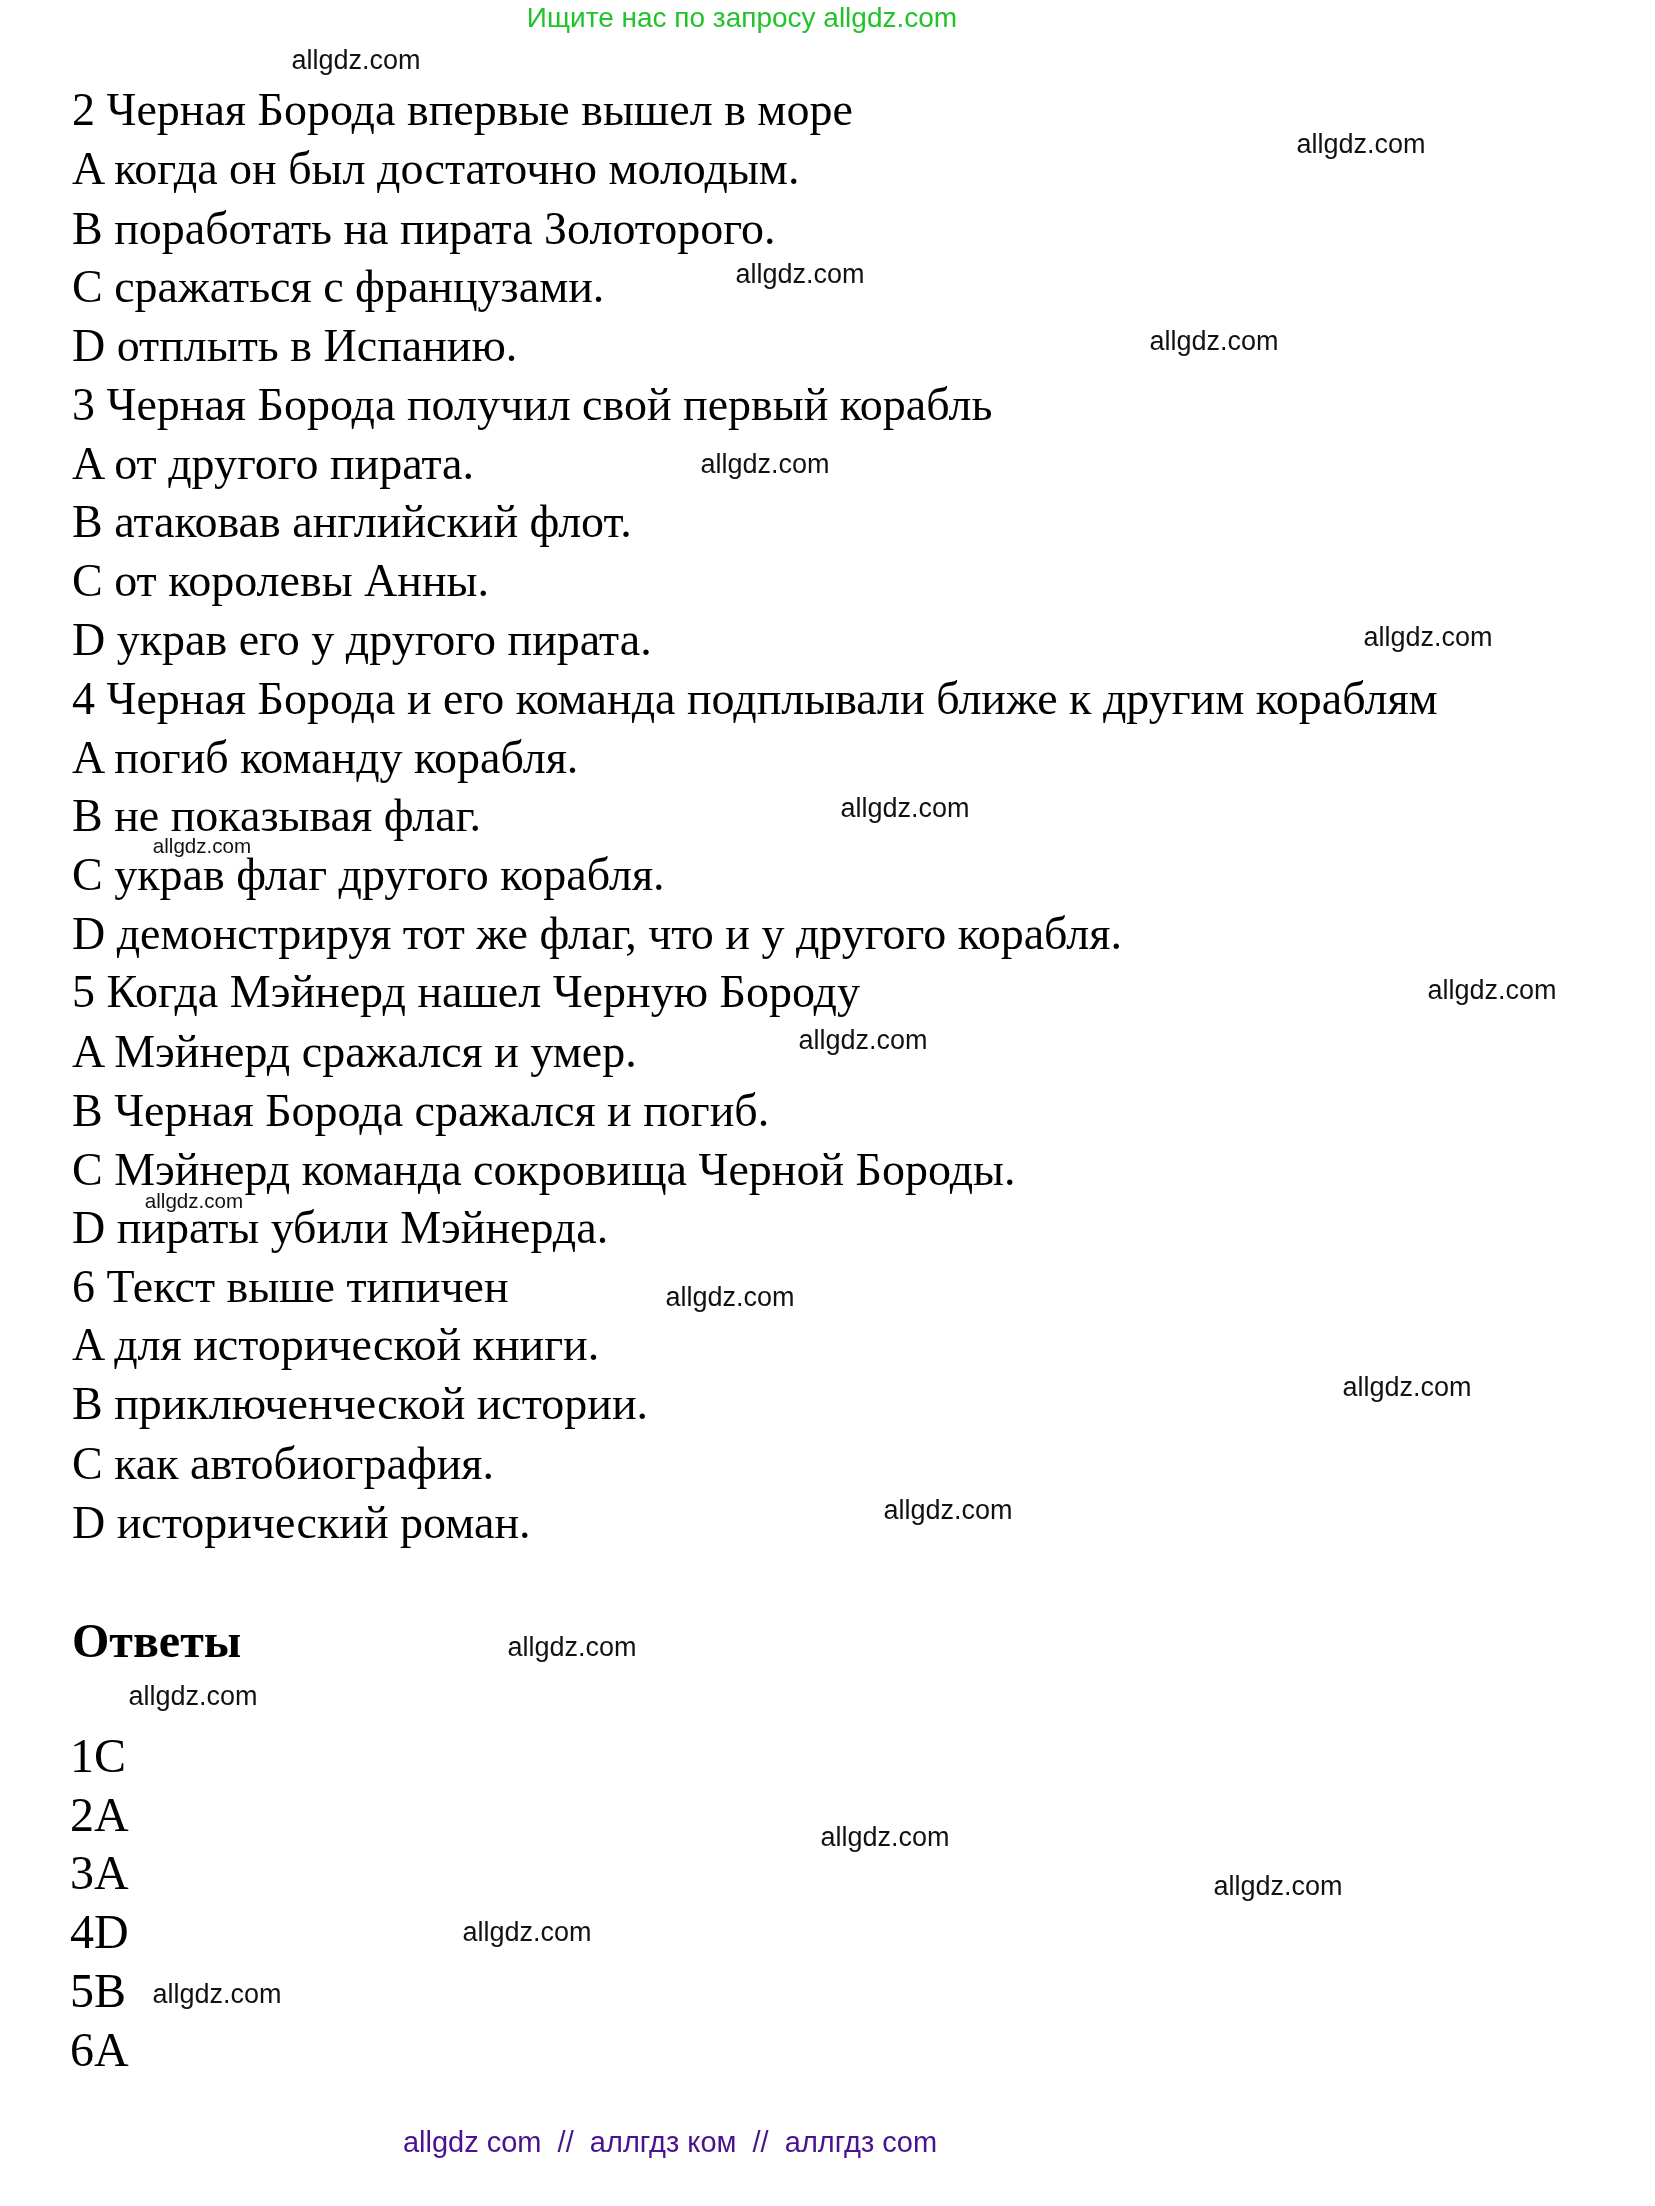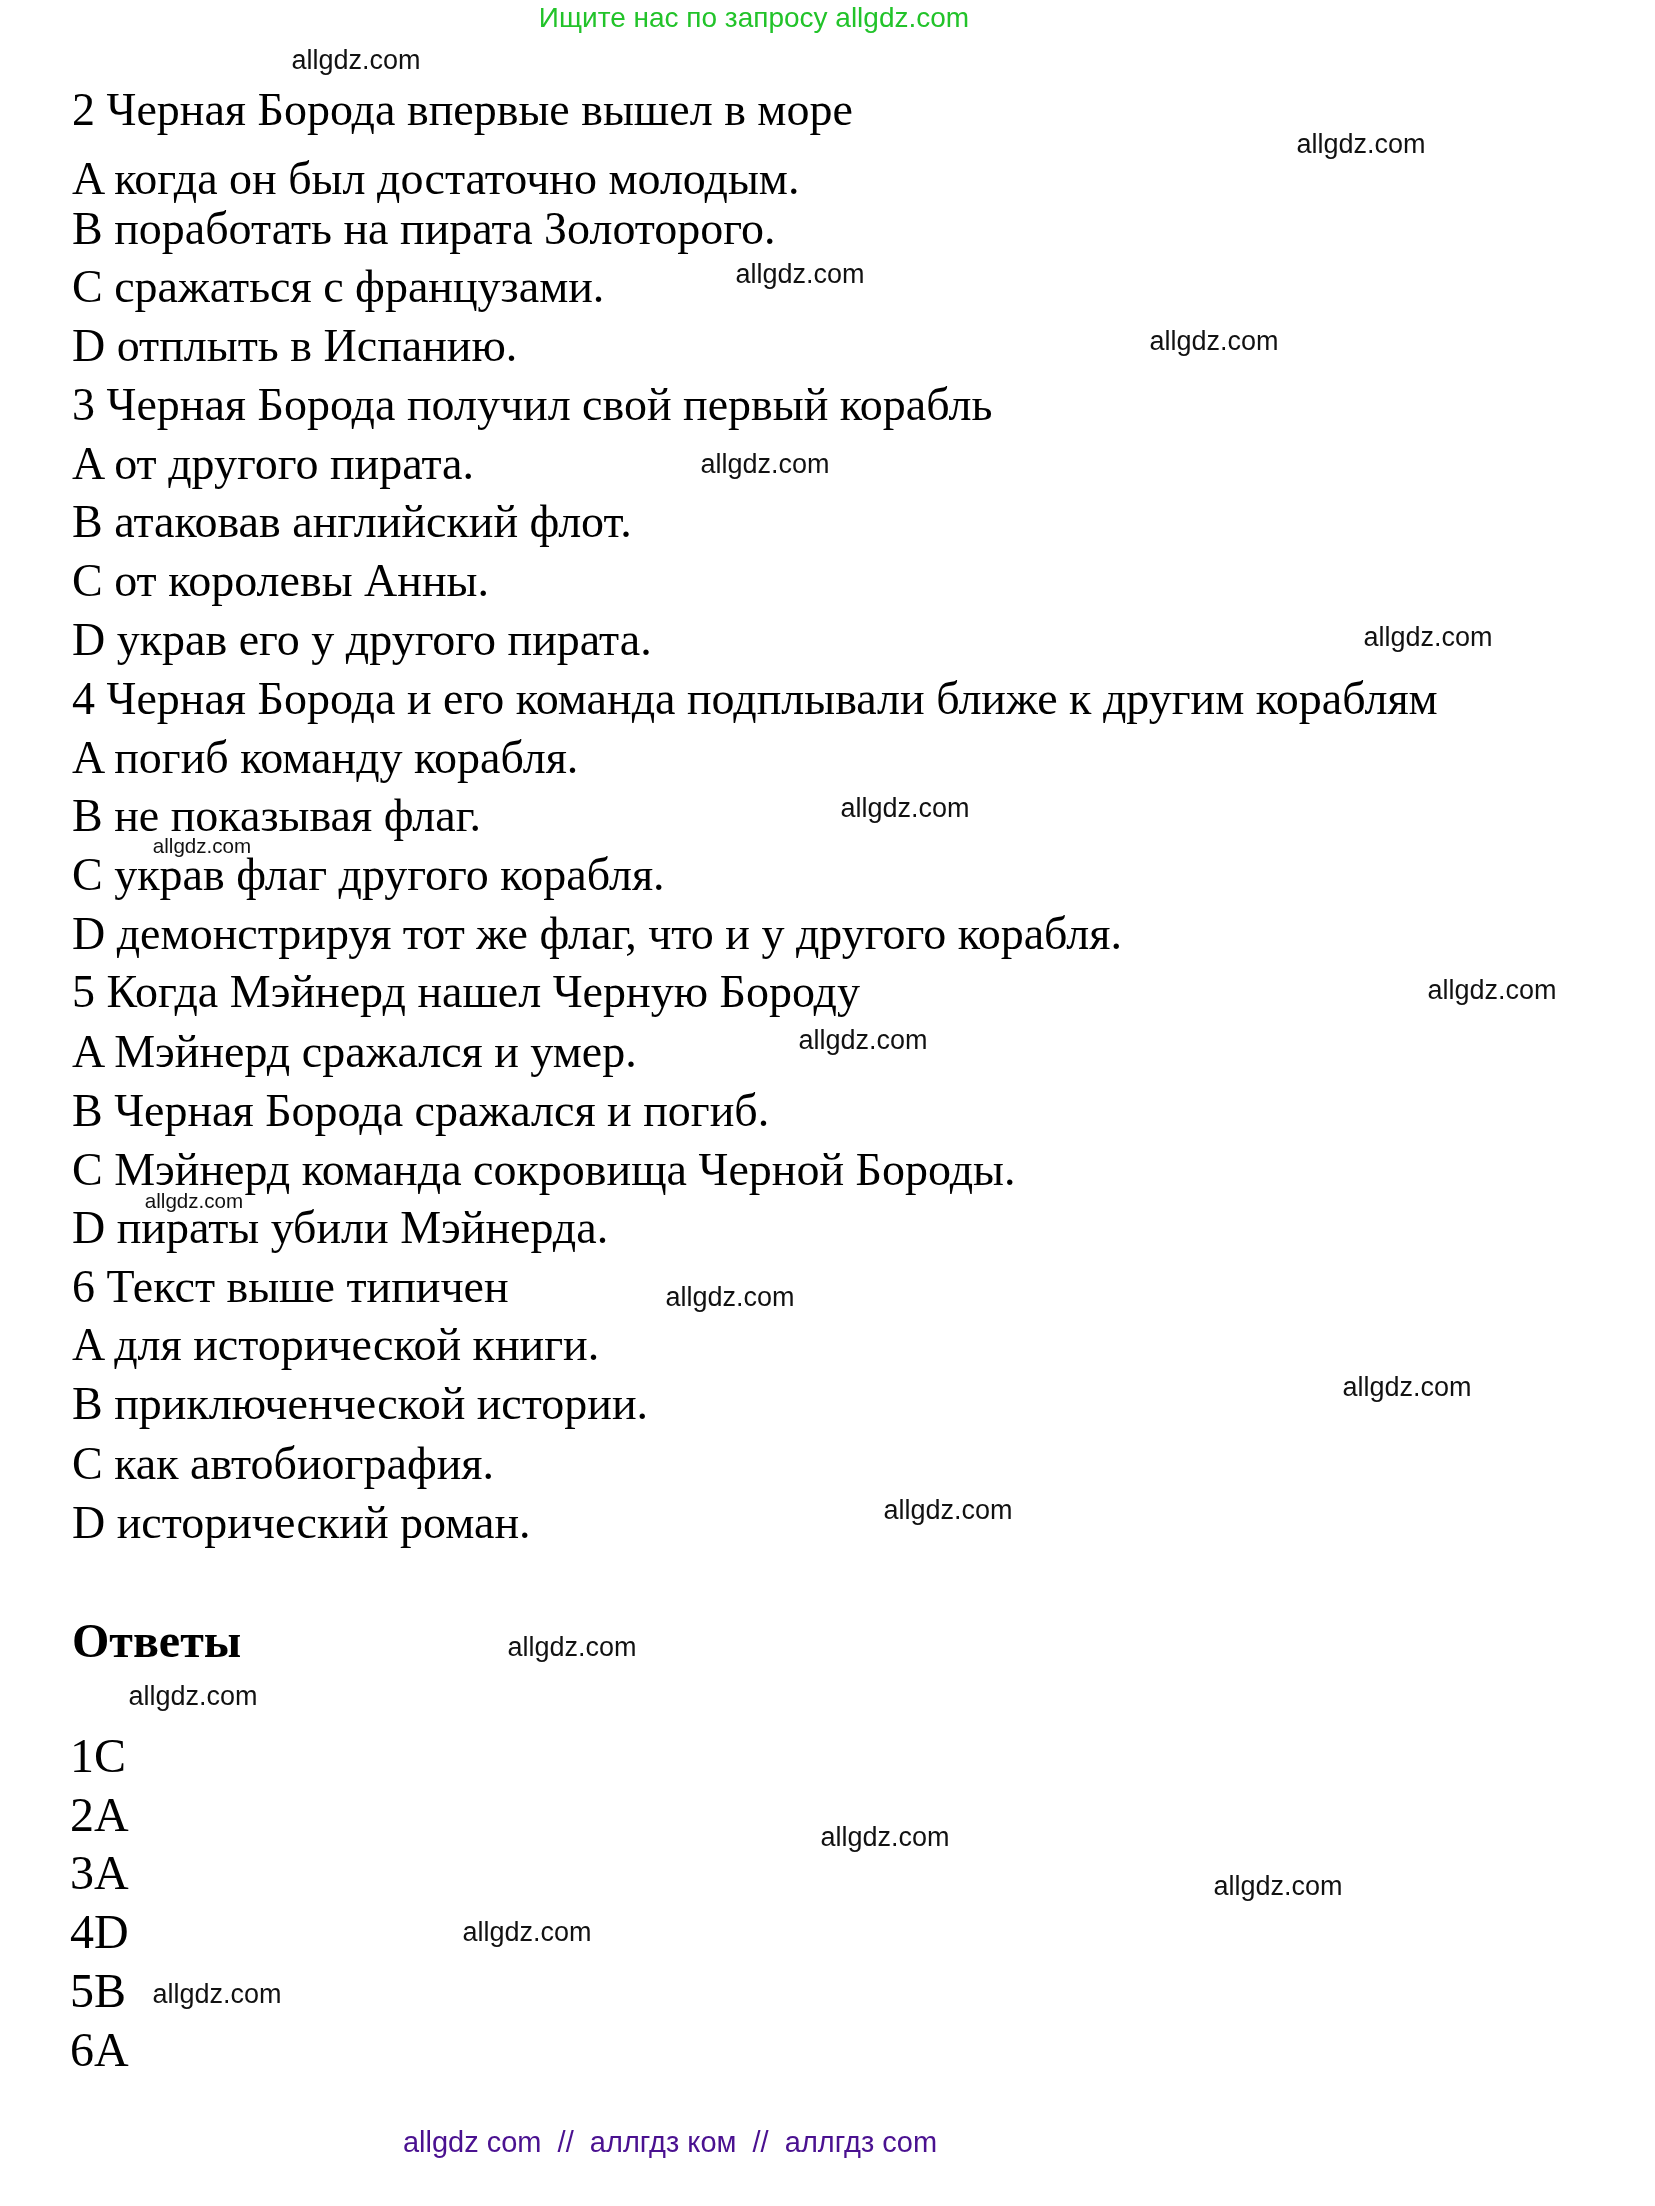--- a/index.html
+++ b/index.html
@@ -16,21 +16,21 @@
   .header-banner {
     position: absolute;
     left: 0;
     top: 0;
     width: 1484px;
     text-align: center;
     font-family: "Liberation Sans", sans-serif;
     font-size: 28px;
     line-height: 36px;
     color: #22c32a;
-    padding-left: 12px;
+    padding-left: 0;
   }
   .header-banner span { display: inline-block; margin-left: 0; }
   .line {
     position: absolute;
     left: 72px;
     font-family: "Liberation Serif", serif;
     font-size: 46px;
     line-height: 54px;
     color: #000000;
     white-space: nowrap;
@@ -81,21 +81,21 @@
   }
 </style>
 </head>
 <body>
 
 <div class="header-banner">
   <span>Ищите нас по запросу allgdz.com</span>
 </div>
 
 <div class="line" style="top:83px">2 Черная Борода впервые вышел в море</div>
-<div class="line" style="top:152px">A когда он был достаточно молодым.</div>
+<div class="line" style="top:142px">A когда он был достаточно молодым.</div>
 <div class="line" style="top:202px">B поработать на пирата Золоторого.</div>
 <div class="line" style="top:260px">C сражаться с французами.</div>
 <div class="line" style="top:319px">D отплыть в Испанию.</div>
 
 <div class="line" style="top:378px">3 Черная Борода получил свой первый корабль</div>
 <div class="line" style="top:437px">A от другого пирата.</div>
 <div class="line" style="top:495px">B атаковав английский флот.</div>
 <div class="line" style="top:554px">C от королевы Анны.</div>
 <div class="line" style="top:613px">D украв его у другого пирата.</div>
 

